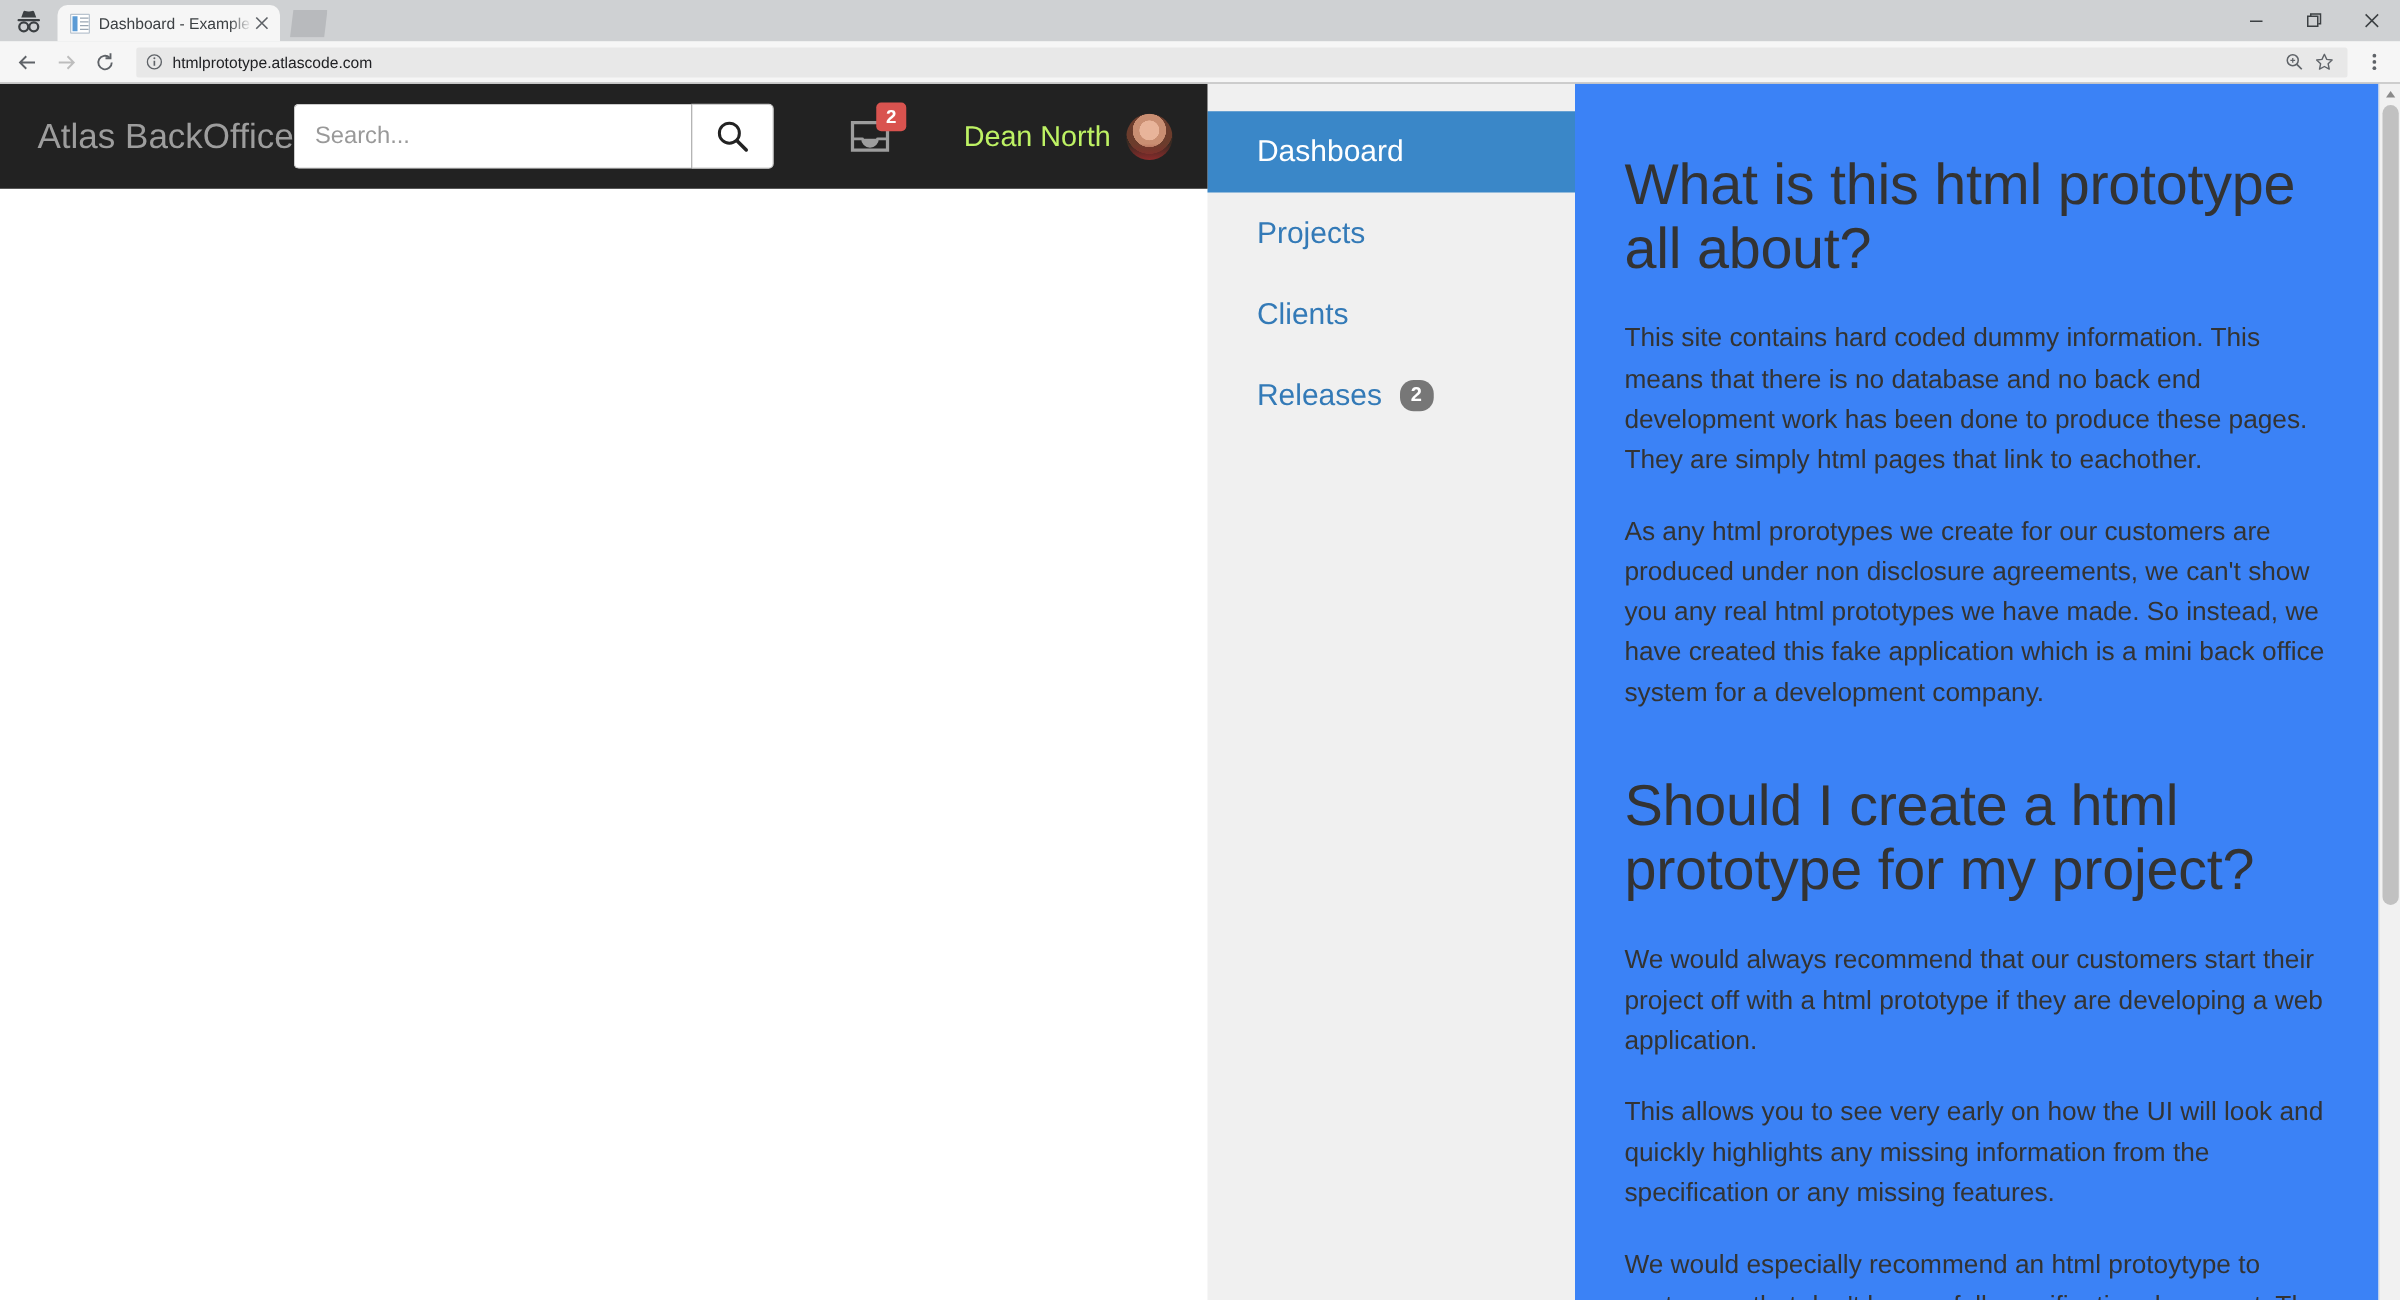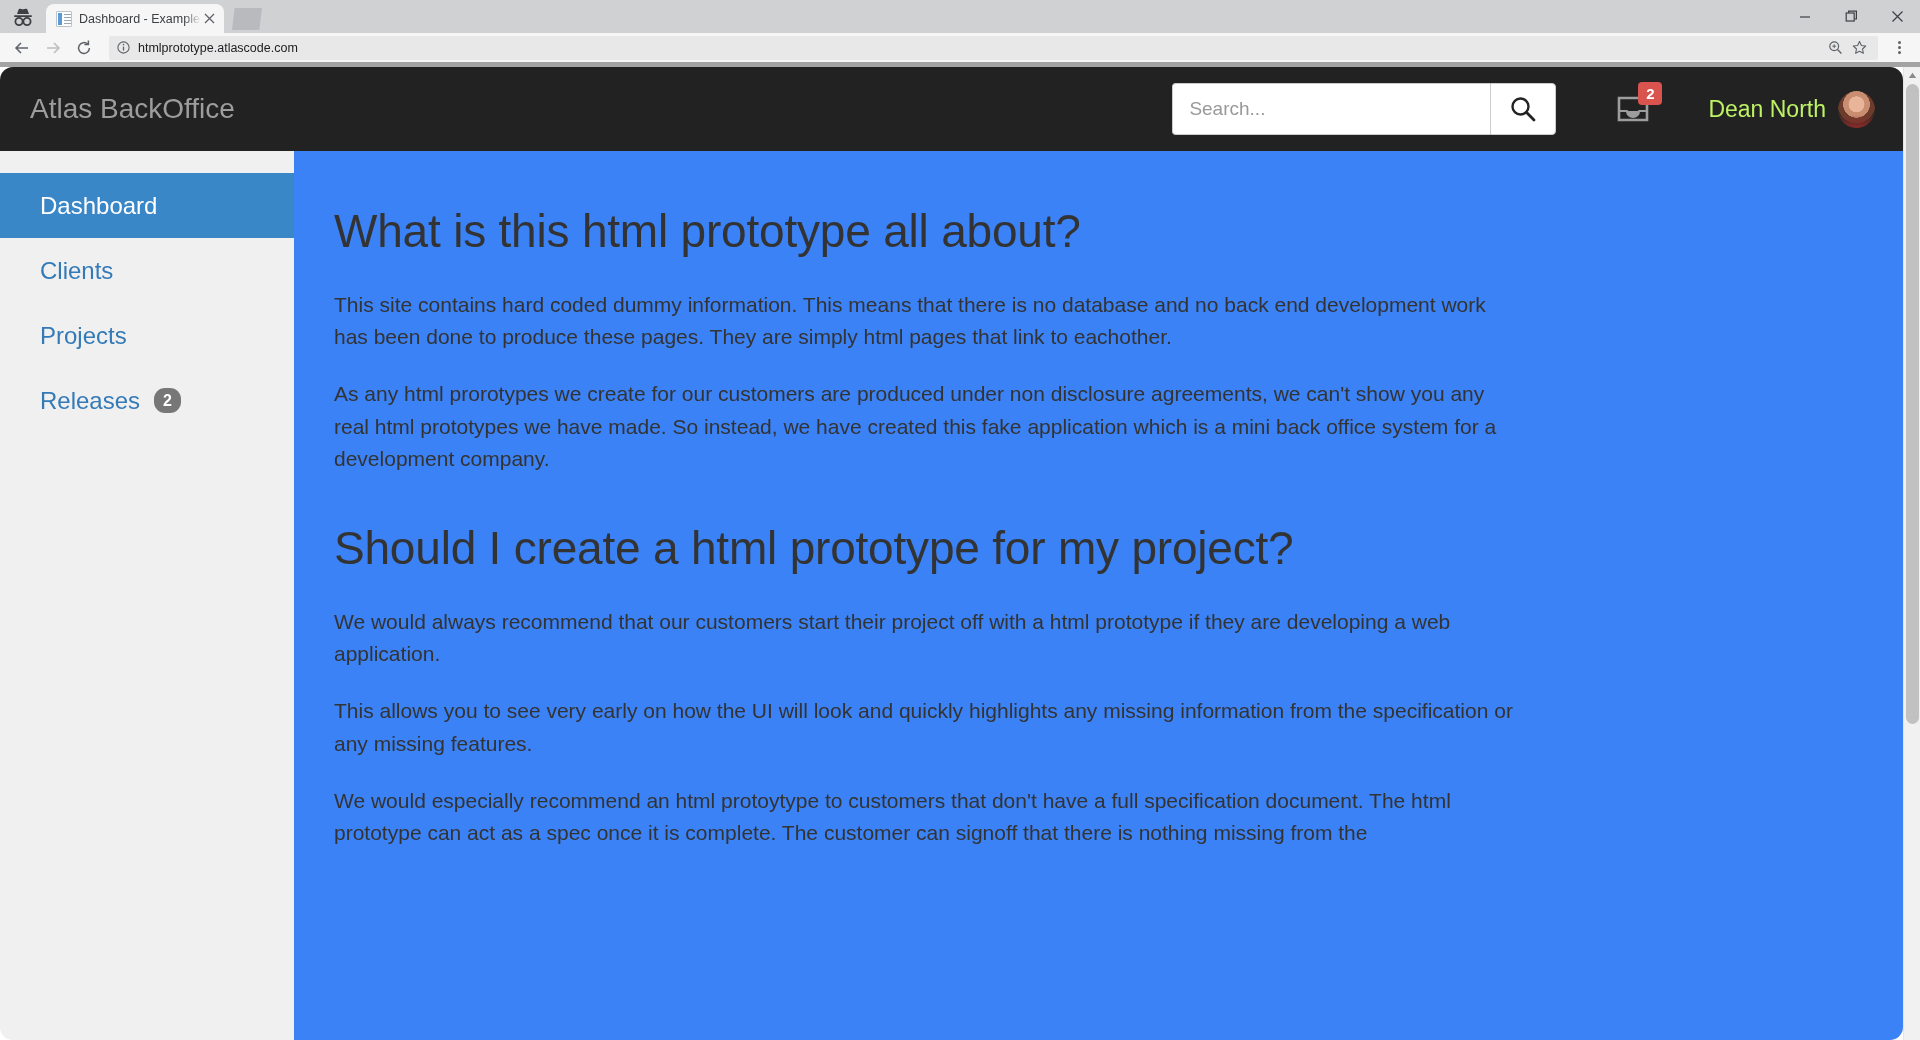--- a/index.html
+++ b/index.html
@@ -90,21 +90,21 @@
   }
   .winbtn {
     width: 46px; height: 33px;
     display: flex; align-items: center; justify-content: center;
     color: #3c4043;
   }
 
   .toolbar {
     height: 34px;
     background: #f6f6f6;
-    border-bottom: 5px solid #a3a3a3;
+    border-bottom: 1px solid #a3a3a3;
     display: flex; align-items: center;
     padding: 0 8px;
     flex: 0 0 auto;
   }
   .navbtn {
     width: 28px; height: 28px;
     display: flex; align-items: center; justify-content: center;
     color: #5f6368;
     flex: 0 0 auto;
     margin-right: 3px;
@@ -153,23 +153,22 @@
   .viewport {
     flex: 1 1 auto;
     display: flex;
     position: relative;
     overflow: hidden;
     background: #fff;
   }
   .page {
     flex: 1 1 auto;
     display: flex;
-    flex-direction: column;
-    overflow: hidden;
-    border-radius: 13px;
+    flex-direction: row;
+    overflow: hidden;
   }
 
   
   .appbar {
     height: 84px;
     background: #222222;
     display: flex;
     align-items: center;
     padding: 0 0 0 30px;
     flex: 0 0 auto;
@@ -467,24 +466,24 @@
           <div class="avatar"></div>
         </div>
       </div>
 
       <div class="body-row">
         <nav class="sidebar">
           <a class="nav-item active">
             <span>Dashboard</span>
           </a>
           <a class="nav-item">
-            <span>Clients</span>
+            <span>Projects</span>
           </a>
           <a class="nav-item">
-            <span>Projects</span>
+            <span>Clients</span>
           </a>
           <a class="nav-item">
             <span>Releases</span>
             <span class="nav-badge">2</span>
           </a>
         </nav>
 
         <main class="content">
           <div class="content-inner">
             <h1 class="section-title">What is this html prototype all about?</h1>

